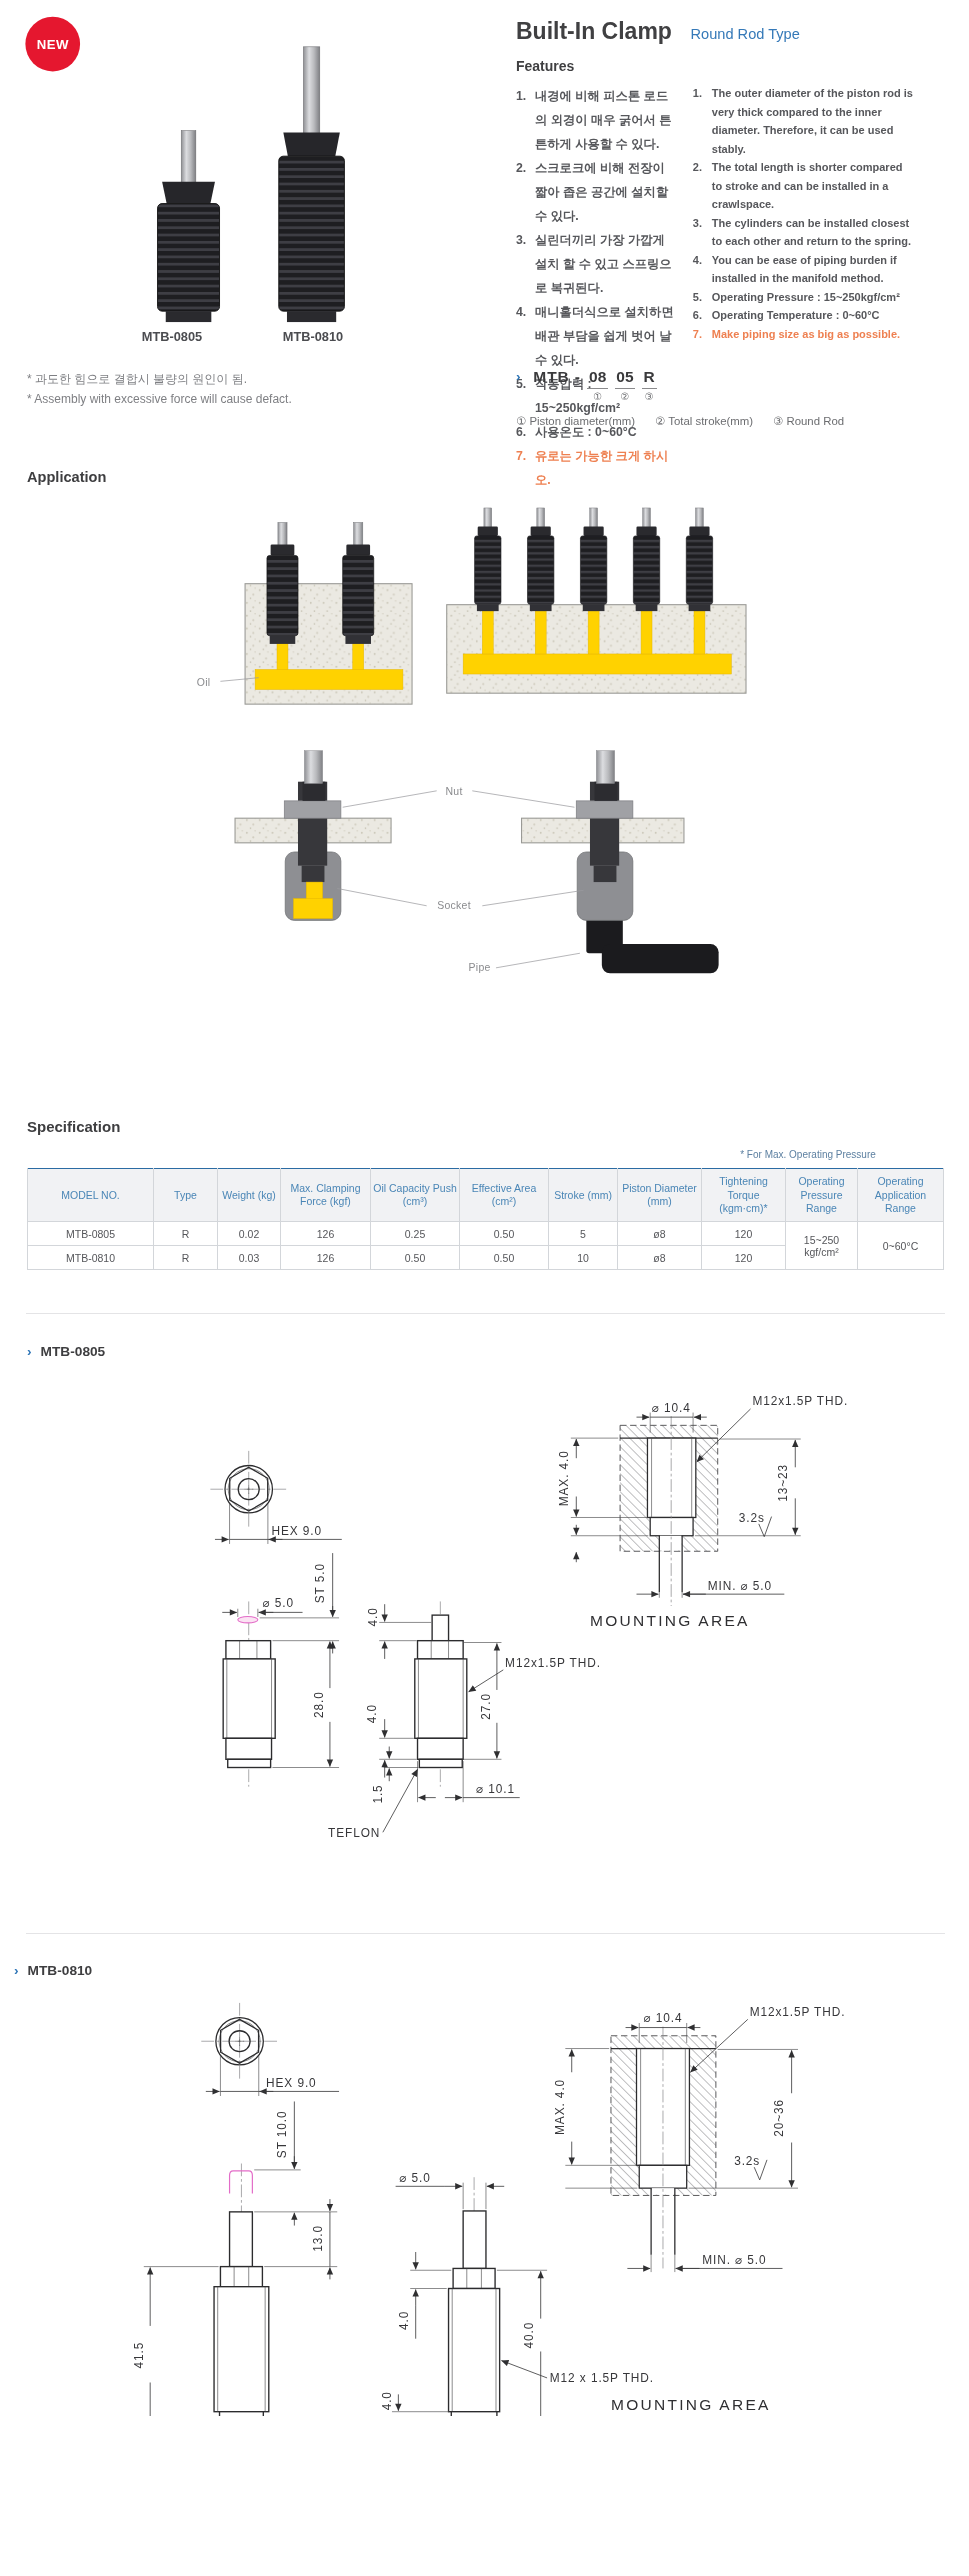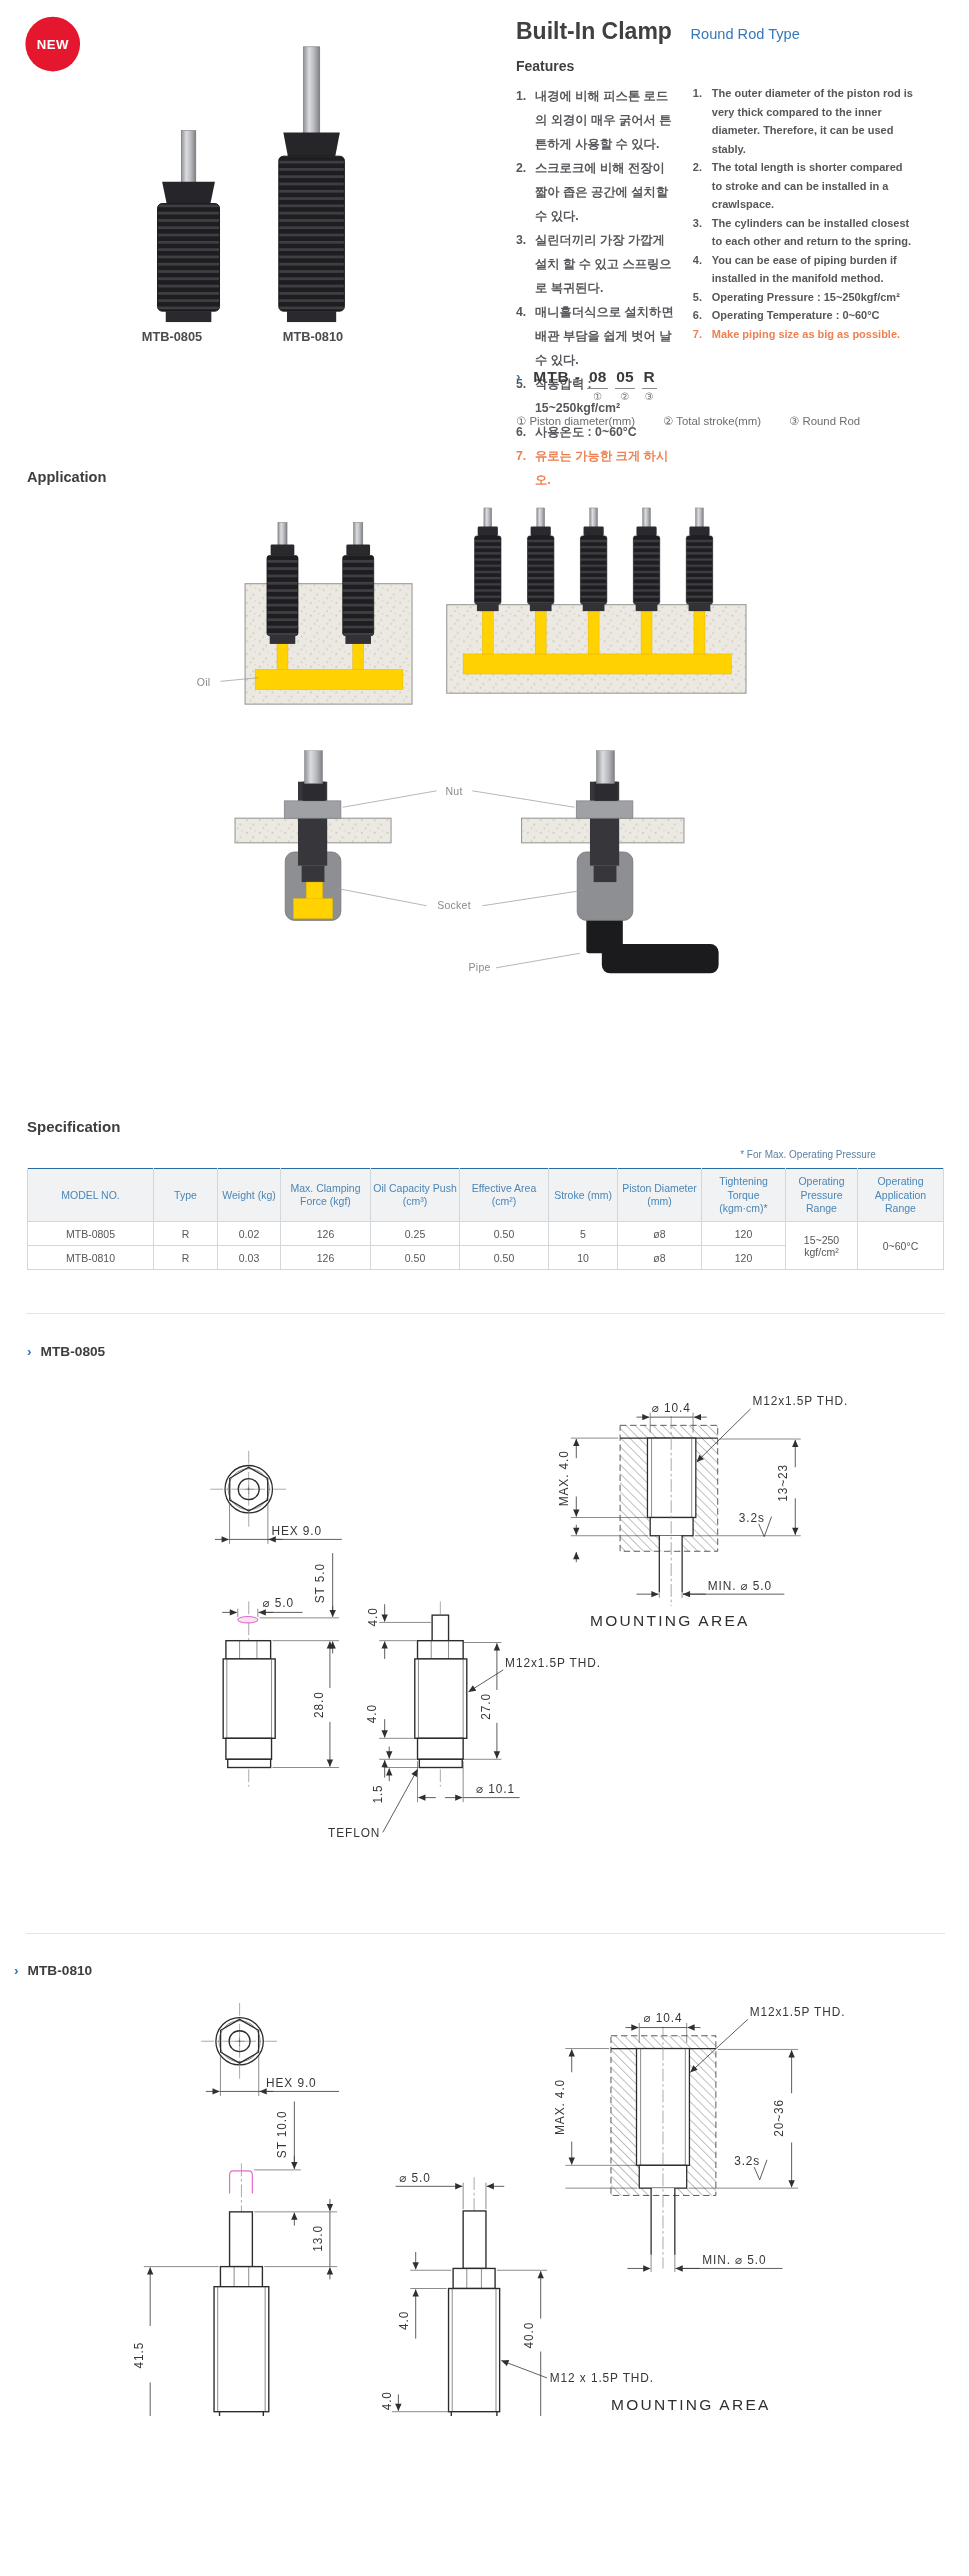--- a/index.html
+++ b/index.html
@@ -20,21 +20,21 @@
   ol.feat li::before{content:counter(c) ".";position:absolute;left:0;}
   .feat-ko{width:164px;font-size:12.3px;line-height:24px;}
   .feat-en{width:221px;font-size:11px;line-height:18.5px;}
   ol.feat li.hl{color:#ee8051;}
   .model-code{position:absolute;left:516px;top:368px;display:flex;align-items:flex-start;}
   .mc-chev{color:#2e75b6;font-size:13.7px;font-weight:bold;margin-right:12.8px;line-height:18px;}
   .mc-prefix{font-size:15.5px;font-weight:bold;color:#3a3a3c;letter-spacing:0.9px;line-height:18px;}
   .mc-seg{margin-left:6.4px;text-align:center;}
   .mc-seg-t{display:block;font-size:15.5px;font-weight:bold;color:#3a3a3c;line-height:18px;padding:0 1.8px;}
   .mc-seg-m{display:block;font-size:10px;color:#6c6d70;border-top:0.9px solid #8a8a8c;margin-top:1.8px;padding-top:2.7px;}
-  .legend{position:absolute;left:516px;top:414px;display:flex;gap:28px;font-size:11.4px;color:#6c6d70;}
+  .legend{position:absolute;left:516px;top:414px;display:flex;gap:20px;font-size:11.4px;color:#6c6d70;}
   
   .plabel{position:absolute;width:84px;text-align:center;font-weight:bold;font-size:12.8px;color:#4b4c50;}
   .notes{position:absolute;left:27px;top:369px;font-size:12px;color:#7e7f83;line-height:20px;}
   
   .divider{position:absolute;left:25.6px;width:919px;border-top:0.9px solid #e4e4e6;}
   .footer-line{position:absolute;left:0;top:2559px;width:542px;height:2.7px;background:#2d6da3;}
   
   .spec-note{position:absolute;left:671px;top:1149px;width:274px;text-align:center;font-size:10px;color:#5d80a1;}
   table.spec{position:absolute;left:27px;top:1168px;width:917px;border-collapse:collapse;table-layout:fixed;
              border-top:1.8px solid #2b6ba3;border-bottom:0.9px solid #c8ccd0;}
@@ -111,20 +111,24 @@
     </g>
     <g>
       <rect x="313" y="36" width="18" height="96" fill="url(#rodg)" stroke="#6a6a6e" stroke-width="0.6"></rect>
       <polygon points="291,130 353,130 348,156 296,156" fill="#26262a"></polygon>
       <rect x="286" y="156" width="72" height="170" rx="5" fill="url(#thread)" stroke="#111"></rect>
       <rect x="295" y="326" width="54" height="12" fill="#2a2a2e"></rect>
     </g>
   </svg>
   <span class="plabel" style="left:130px;top:329px">MTB-0805</span>
   <span class="plabel" style="left:271px;top:329px">MTB-0810</span>
+  <div class="notes">
+    <div>* 과도한 힘으로 결합시 불량의 원인이 됨.</div>
+    <div>* Assembly with excessive force will cause defact.</div>
+  </div>
 
   <div class="titlebar">
     <span class="title">Built-In Clamp</span>
     <span class="subtitle">Round Rod Type</span>
   </div>
   <div class="features-h">Features</div>
   <div class="features-row">
     <ol class="feat feat-ko">
       <li>내경에 비해 피스톤 로드의 외경이 매우 굵어서 튼튼하게 사용할 수 있다.</li>
       <li>스크로크에 비해 전장이 짧아 좁은 공간에 설치할 수 있다.</li>

